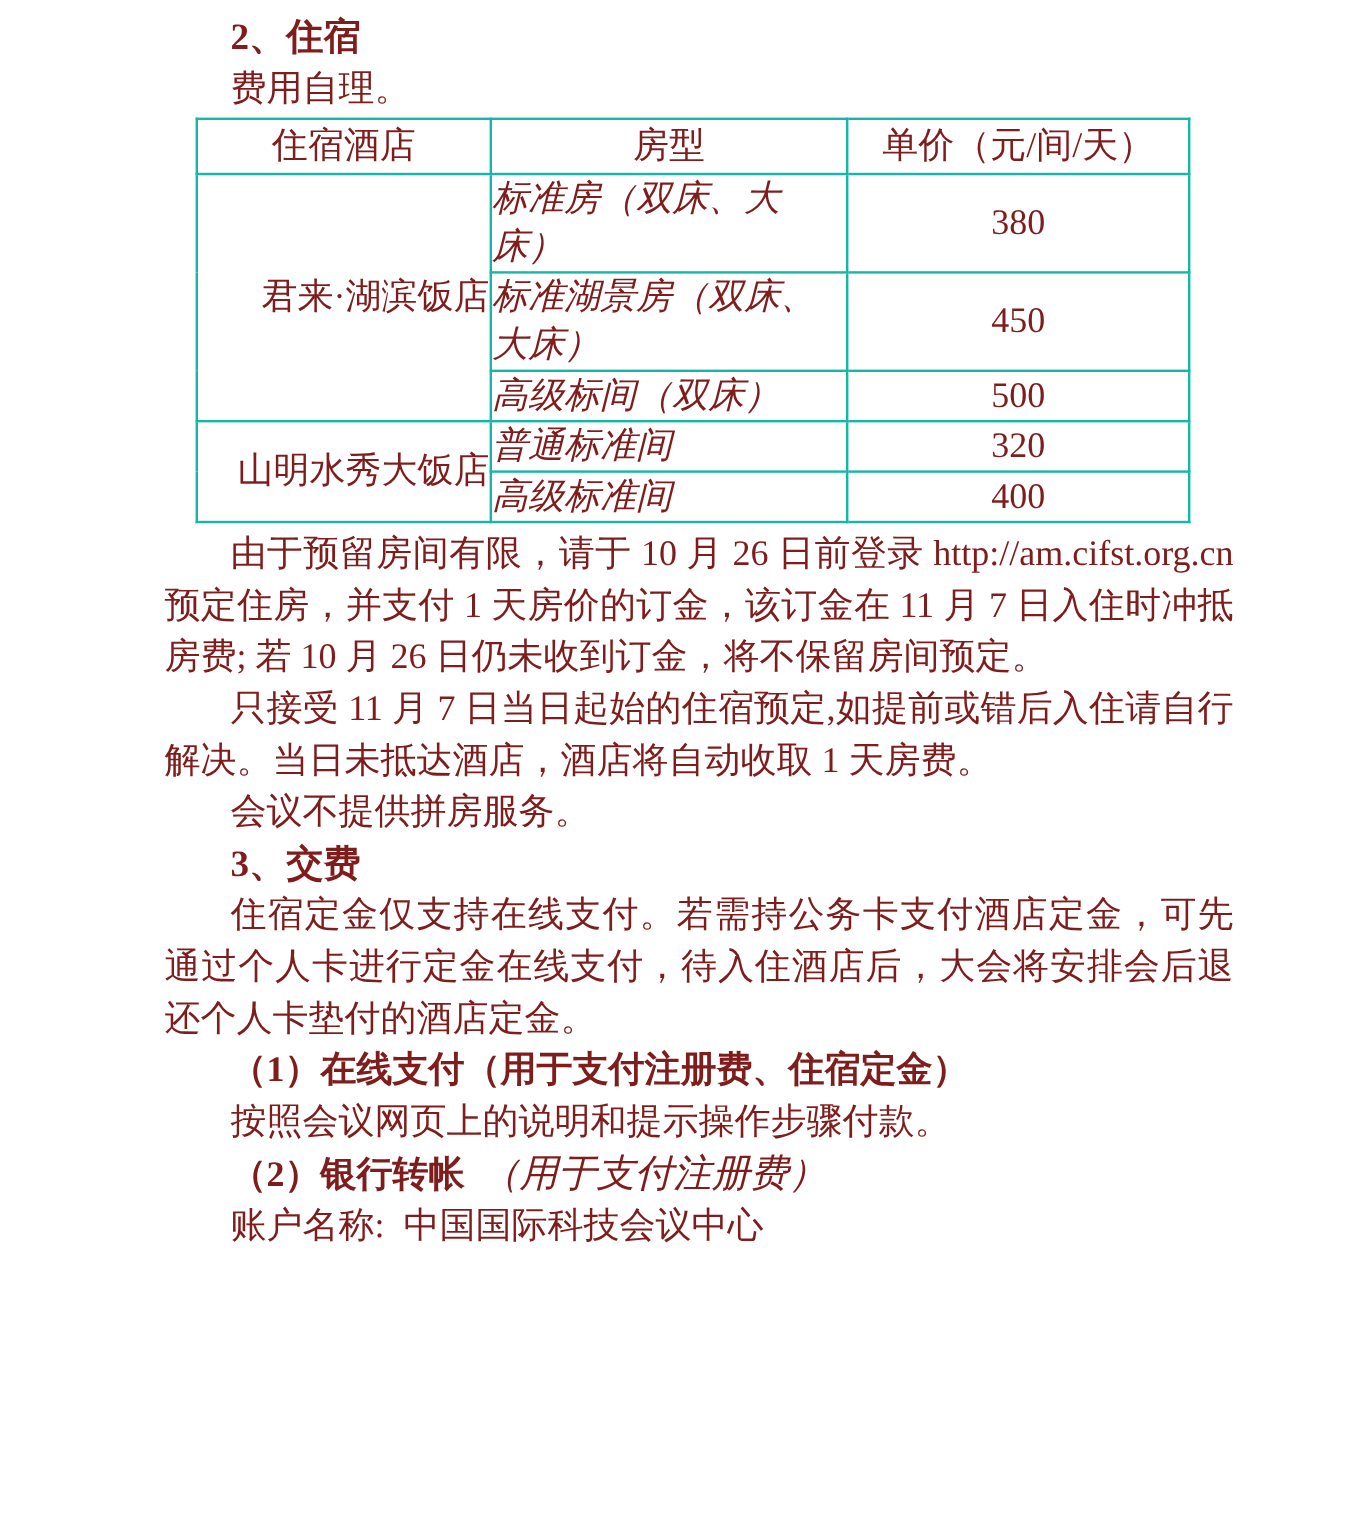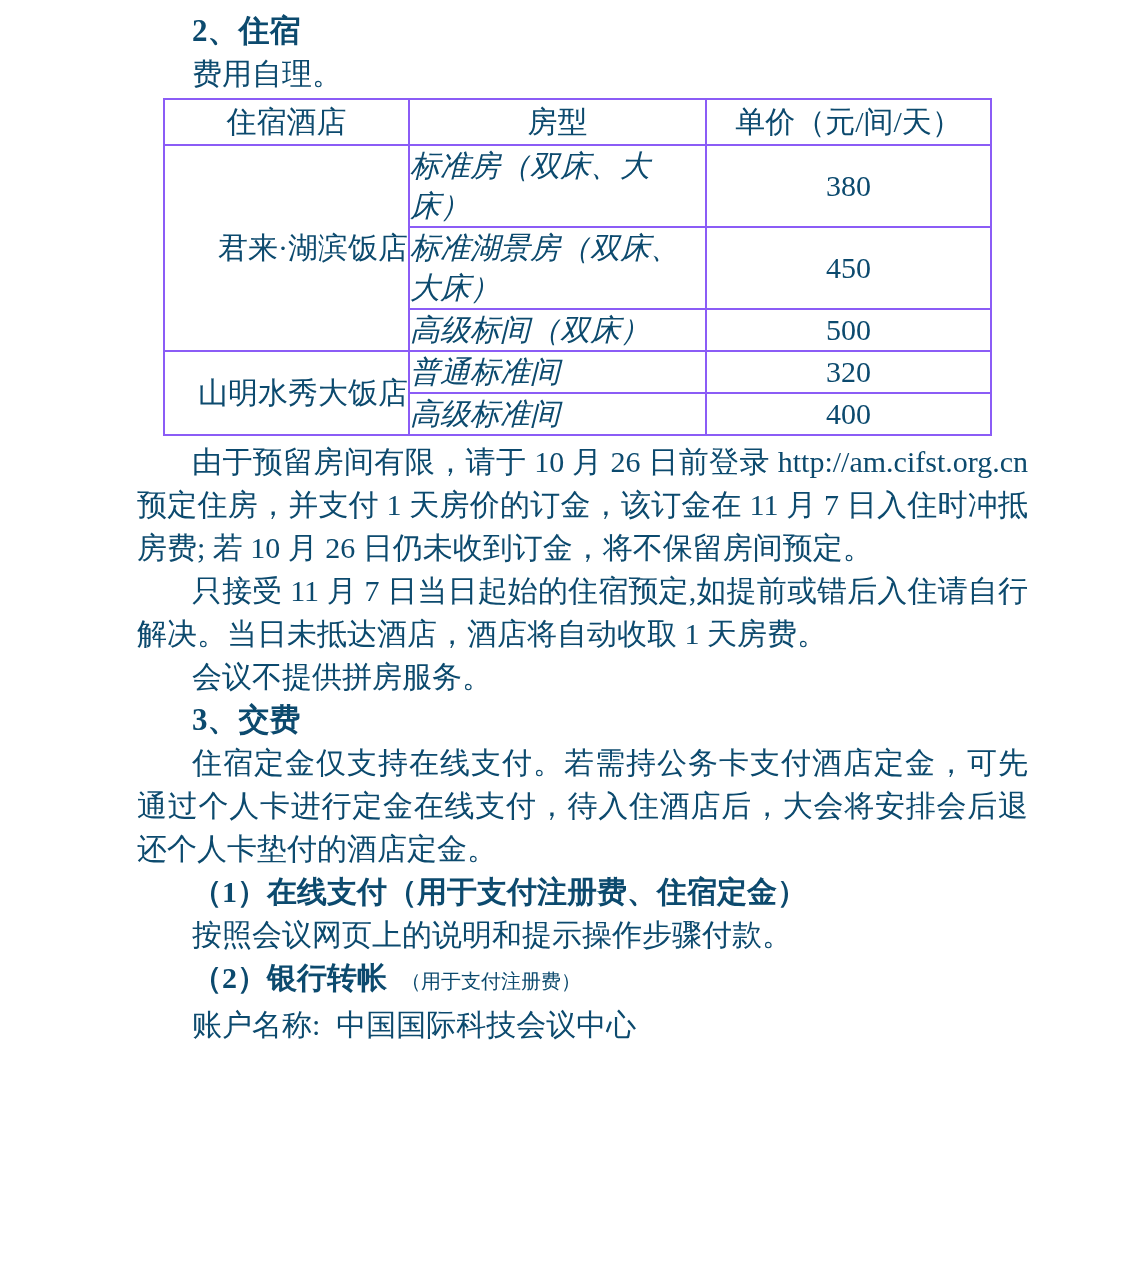--- a/index.html
+++ b/index.html
@@ -7,57 +7,58 @@
     padding: 0;
     background: #ffffff;
   }
   .page {
     position: relative;
     width: 1128px;
     height: 1280px;
     box-sizing: border-box;
     padding: 9px 100px 0 137px;
     background: #ffffff;
-    color: #0c4a6e;
+    color: #7f1d1d;
     font-family: "Liberation Serif", "DejaVu Serif", serif;
     font-size: 30px;
     line-height: 43px;
     overflow: hidden;
   }
   .page p { margin: 0; }
   .body { text-align: justify; }
   .indent { text-indent: 55px; }
   .heading {
     font-weight: bold;
     font-size: 31px;
     text-indent: 55px;
   }
   .subheading {
     font-weight: bold;
     font-size: 30px;
     text-indent: 55px;
   }
   .subheading .note {
     font-weight: normal;
-    font-size: 20px;
+    font-size: 32px;
     margin-left: 14px;
+    font-style: italic;
   }
   .bankline .val { margin-left: 16px; }
 
   table.hotel-table {
     border-collapse: collapse;
     table-layout: fixed;
     width: 827px;
     margin: 3px 0 4px 26px;
     font-size: 30px;
     line-height: 40px;
   }
   table.hotel-table th,
   table.hotel-table td {
-    border: 2px solid #8b5cf6;
+    border: 2px solid #14b8a6;
     padding: 0;
     vertical-align: middle;
   }
   table.hotel-table thead th {
     height: 44px;
     font-weight: normal;
     text-align: center;
   }
   table.hotel-table td { height: 40px; }
   td.hotel { text-align: right; }

